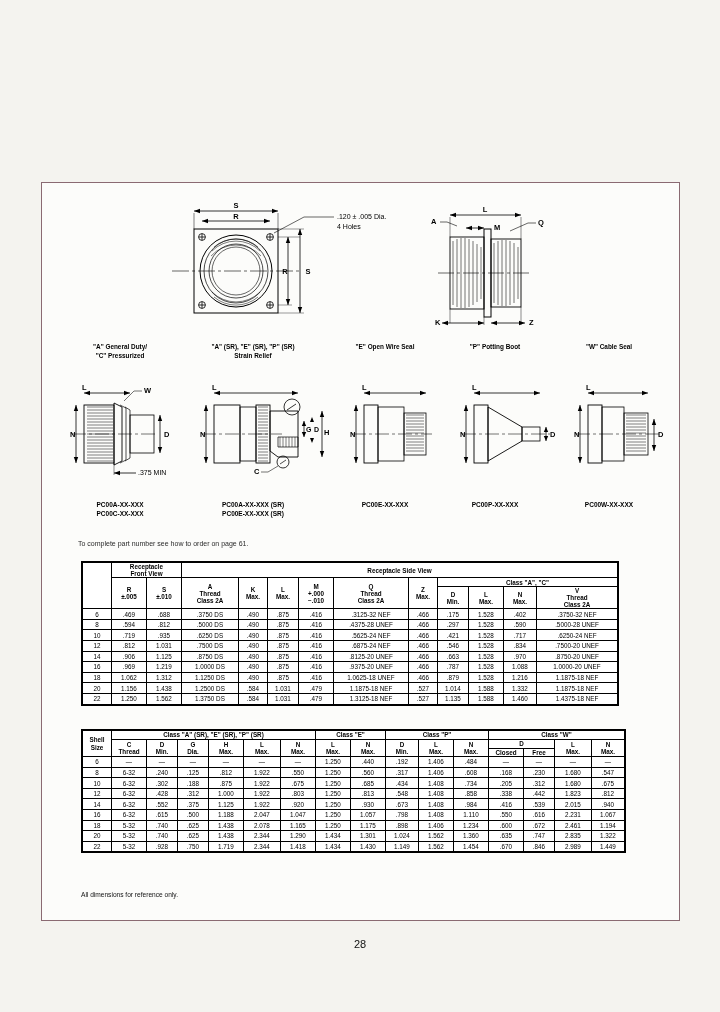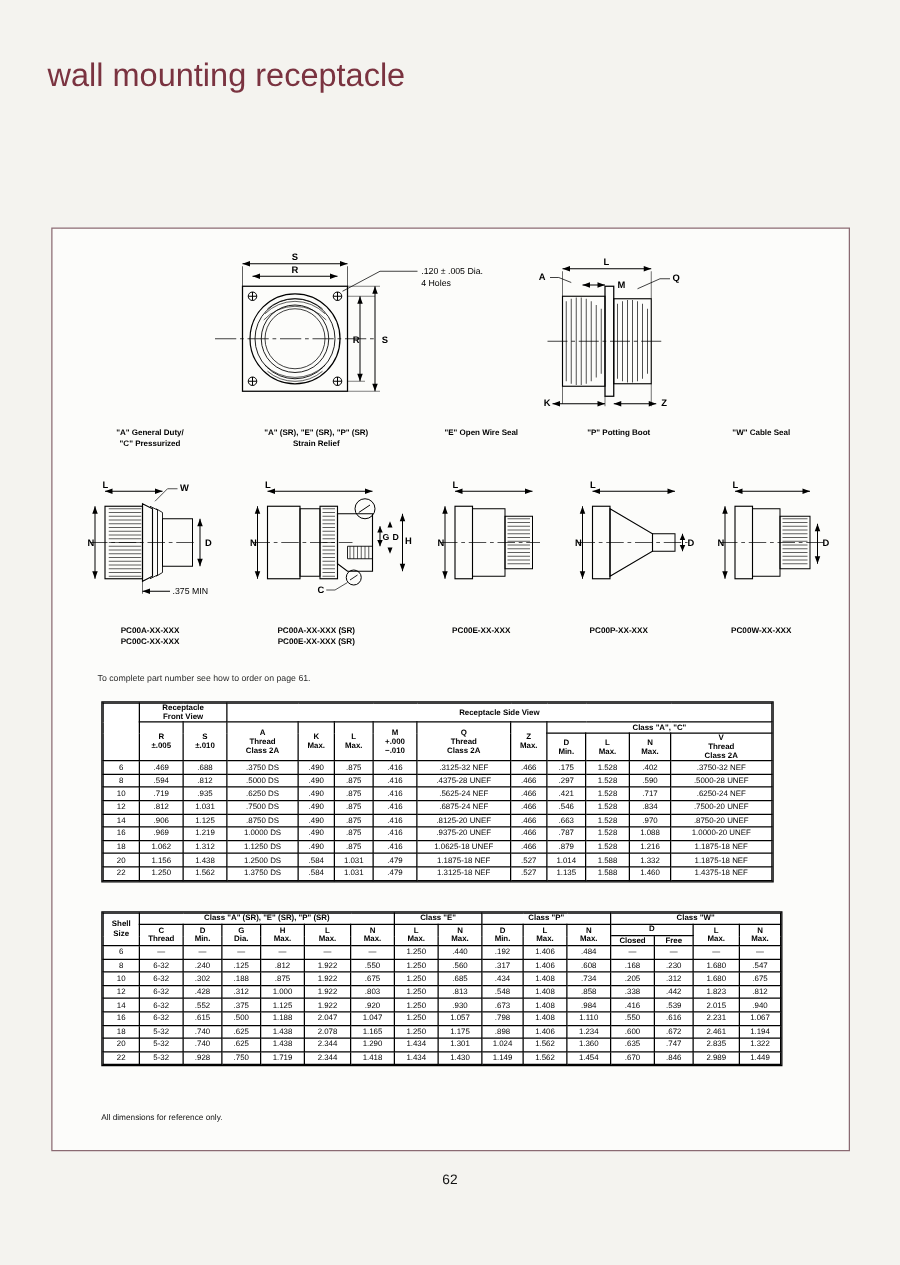--- a/index.html
+++ b/index.html
@@ -46,21 +46,20 @@
   .note-ref{position:absolute;left:39px;top:708px;font-size:6.6px;color:#111;}
 
   .pageno{position:absolute;left:0;top:938px;width:720px;text-align:center;font-size:11px;color:#111;}
 </style>
 </head>
 <body>
 
 <div class="page">
 
   <div class="title-block">
-    <div class="title-sub">wall mounting receptacle</div>
   </div>
 
   <div class="panel">
     <div class="panel-inner">
 
       <div class="fig-top">
         <svg width="637" height="150" viewBox="0 0 637 150">
           <g stroke="#000" fill="none" stroke-width="0.8" font-family="Liberation Sans" font-size="7">
 
             <rect x="152" y="40" width="84" height="84" stroke-width="1"></rect>
@@ -646,14 +645,14 @@
                 <td style="width:32px">1.449</td>
               </tr>
             </tbody></table>
       </div>
 
       <div class="note-ref">All dimensions for reference only.</div>
 
     </div>
   </div>
 
-  <div class="pageno">62</div>
+  <div class="pageno">28</div>
 </div>
 
 </body></html>

